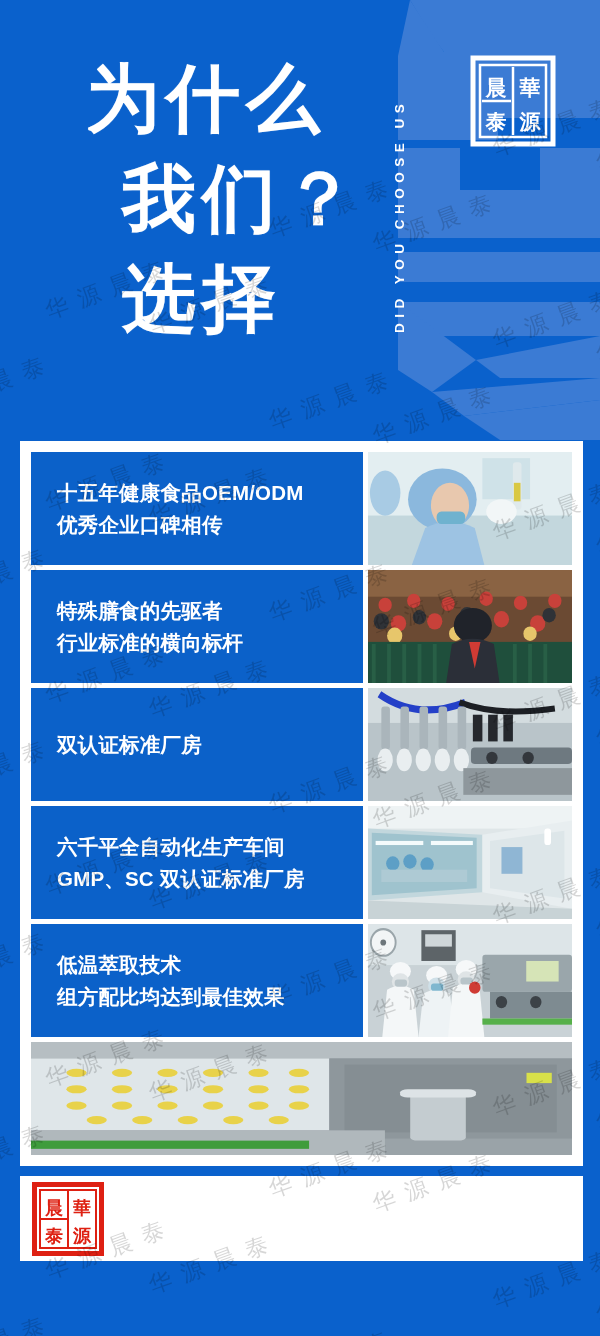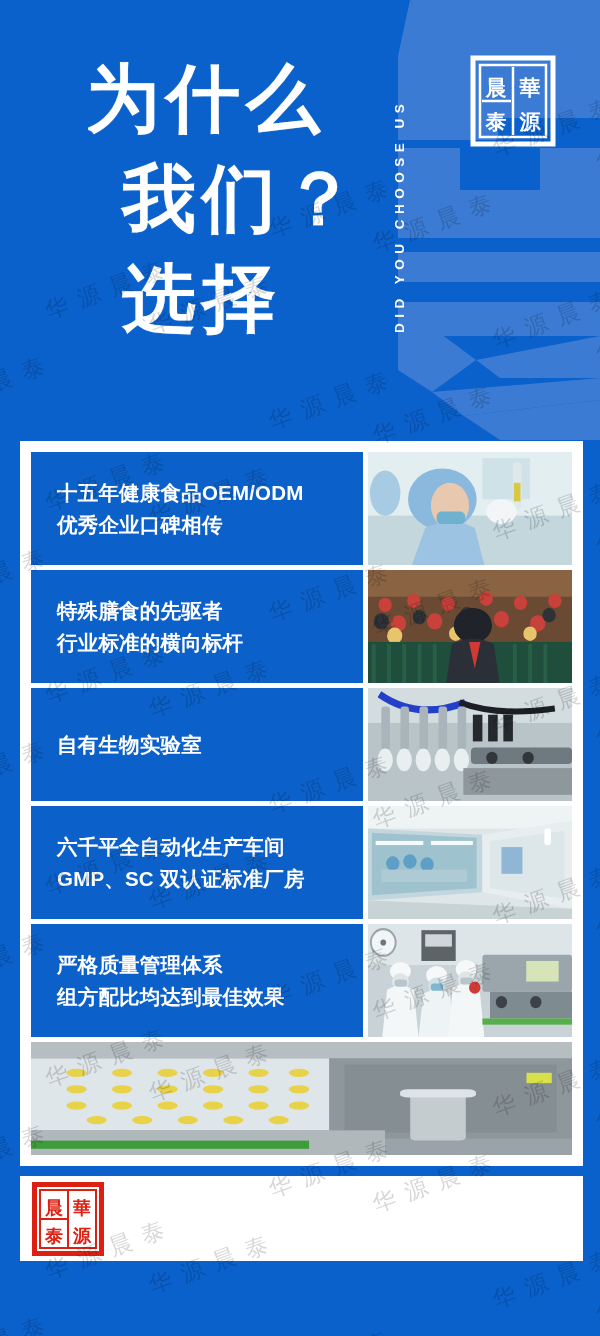--- a/index.html
+++ b/index.html
@@ -253,21 +253,21 @@
             </g>
             <ellipse cx="110" cy="54" rx="20" ry="17" fill="#20232a"></ellipse>
             <path d="M88 72 q22 -10 44 0 l6 38 h-56 z" fill="#2b2f38"></path>
             <path d="M106 70 l6 26 l6 -26 z" fill="#cf3b34"></path>
           </svg>
         </div>
       </div>
 
       <div class="row">
         <div class="card">
-          <span class="l">自有生物实验室</span>
+          <span class="l">双认证标准厂房</span>
         </div>
         <div class="photo">
           <svg viewBox="0 0 214 110" preserveAspectRatio="none" xmlns="http://www.w3.org/2000/svg">
             <rect width="214" height="110" fill="#b9c4c9"></rect>
             <rect x="0" y="0" width="214" height="34" fill="#d3dcdf"></rect>
             <path d="M12 6 q40 26 90 8" stroke="#2440c8" stroke-width="7" fill="none"></path>
             <path d="M96 14 q40 14 100 6" stroke="#1c1f24" stroke-width="6" fill="none"></path>
             <g fill="#aab5bb">
               <rect x="14" y="18" width="9" height="42" rx="3"></rect>
               <rect x="34" y="18" width="9" height="42" rx="3"></rect>
@@ -316,21 +316,21 @@
             <polygon points="128,34 206,24 206,90 128,80" fill="#dde6e9"></polygon>
             <rect x="140" y="40" width="22" height="26" fill="#8fb6d4"></rect>
             <rect x="185" y="22" width="7" height="16" rx="3" fill="#ffffff"></rect>
             <polygon points="0,92 214,100 214,110 0,110" fill="#c8d3d6"></polygon>
           </svg>
         </div>
       </div>
 
       <div class="row">
         <div class="card">
-          <span class="l">严格质量管理体系</span>
+          <span class="l">低温萃取技术</span>
           <span class="l">组方配比均达到最佳效果</span>
         </div>
         <div class="photo">
           <svg viewBox="0 0 214 110" preserveAspectRatio="none" xmlns="http://www.w3.org/2000/svg">
             <rect width="214" height="110" fill="#c9d2d6"></rect>
             <rect x="0" y="0" width="214" height="40" fill="#dde5e8"></rect>
             <circle cx="16" cy="18" r="13" fill="#f2f5f6" stroke="#9aa5aa" stroke-width="2"></circle>
             <circle cx="16" cy="18" r="3" fill="#6d767b"></circle>
             <rect x="56" y="6" width="36" height="30" fill="#5d6468"></rect>
             <rect x="60" y="10" width="28" height="12" fill="#cfd6d9"></rect>

